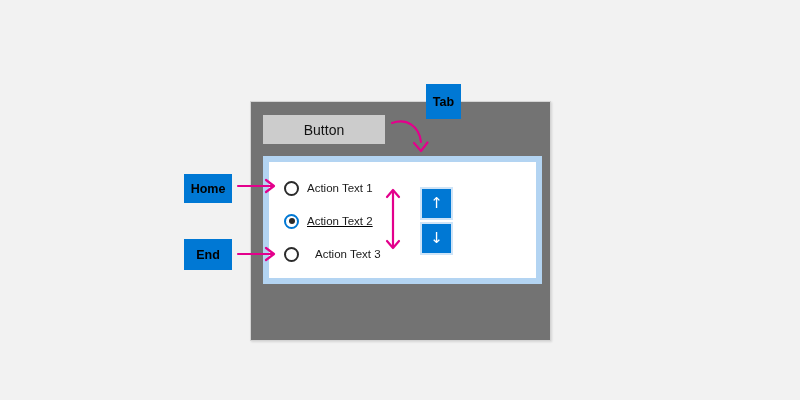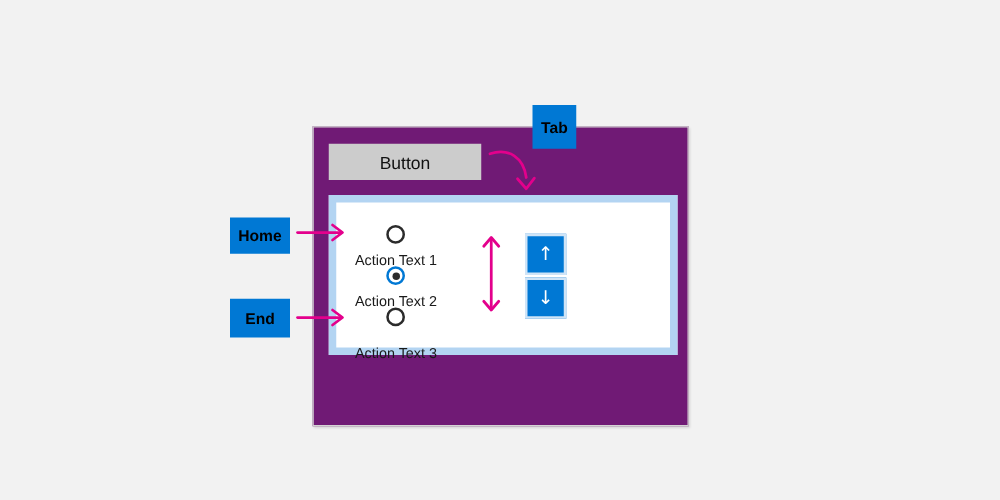--- a/index.html
+++ b/index.html
@@ -20,44 +20,43 @@
   }
   .scene{
     position:relative;
     width:800px;height:400px;
     background:var(--background);
     overflow:hidden;
   }
   
   .panel{
     position:absolute;left:250px;top:101px;width:301px;height:240px;
-    background:#701a75;
+    background:#737373;
     border:1px solid var(--panel-border);
     box-shadow:1px 1px 2px rgba(0,0,0,.12);
   }
   .demo-button{
     position:absolute;left:12px;top:13px;width:122px;height:29px;
     background:var(--button-gray);
     display:flex;align-items:center;justify-content:center;
     font-size:14px;color:#111;
     border:none;cursor:pointer;
   }
   .inner-container{
     position:absolute;left:12px;top:54px;width:279px;height:128px;
     border:6px solid var(--container-border-blue);
     background:#ffffff;
   }
   .radio-row{
     position:absolute;left:15px;height:16px;
     display:flex;align-items:center;gap:8px;
     cursor:pointer;
-    flex-direction:column;
   }
   .radio-row.r1{top:18px;}
-  .radio-row.r2{top:51px;}
+  .radio-row.r2{top:51px;text-decoration:underline;}
   .radio-row.r3{top:84px;gap:16px;}
   .radio-circle{
     width:15px;height:15px;border-radius:50%;
     border:2.5px solid var(--radio-dark);
     background:#fff;
     display:flex;align-items:center;justify-content:center;
     flex:0 0 auto;
   }
   .radio-dot{
     width:6px;height:6px;border-radius:50%;

